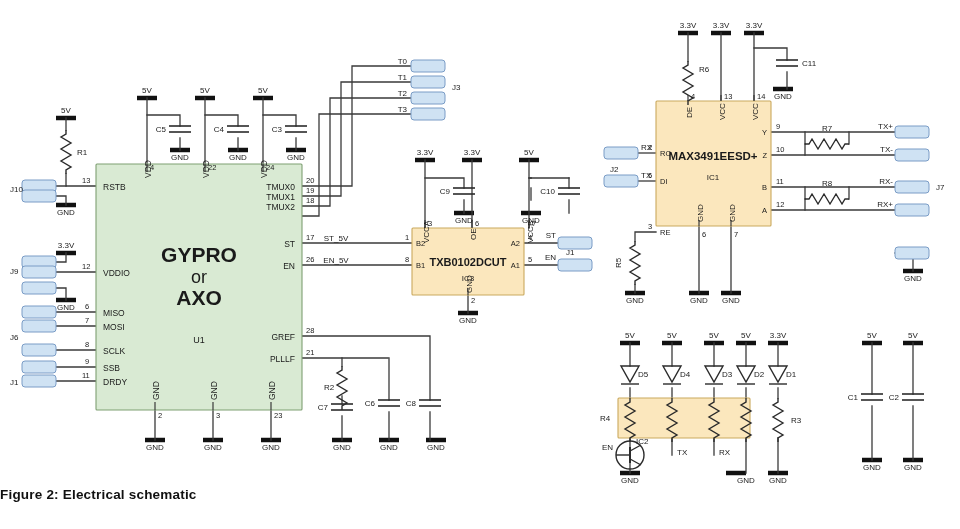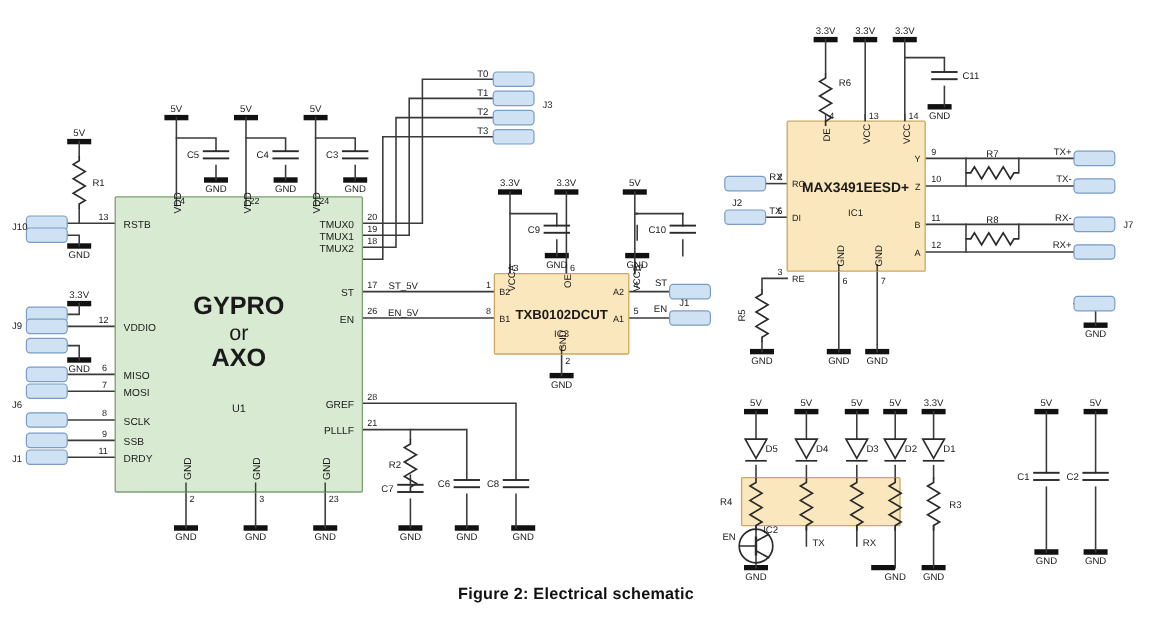--- a/index.html
+++ b/index.html
@@ -1,21 +1,21 @@
 <!DOCTYPE html>
 <html><head>
 <meta charset="utf-8">
 <title>Electrical schematic</title>
 <style>
   html,body{margin:0;padding:0;background:#ffffff;}
   body{width:960px;height:529px;position:relative;overflow:hidden;
        font-family:"Liberation Sans", sans-serif;color:#1a1a1a;}
   #sheet{position:absolute;left:0;top:0;width:960px;height:529px;}
   svg.board{position:absolute;left:0;top:0;width:960px;height:529px;}
-  .caption{position:absolute;left:0;top:487px;width:960px;text-align:center;
+  .caption{position:absolute;left:0;top:487px;width:960px;text-align:left;
            font-size:13.5px;font-weight:bold;letter-spacing:.2px;color:#111;}
 </style>
 </head>
 <body>
 
 <div id="sheet">
 <svg class="board" viewBox="0 0 960 529" xmlns="http://www.w3.org/2000/svg">
 
   <defs>
     <g id="res-v">

